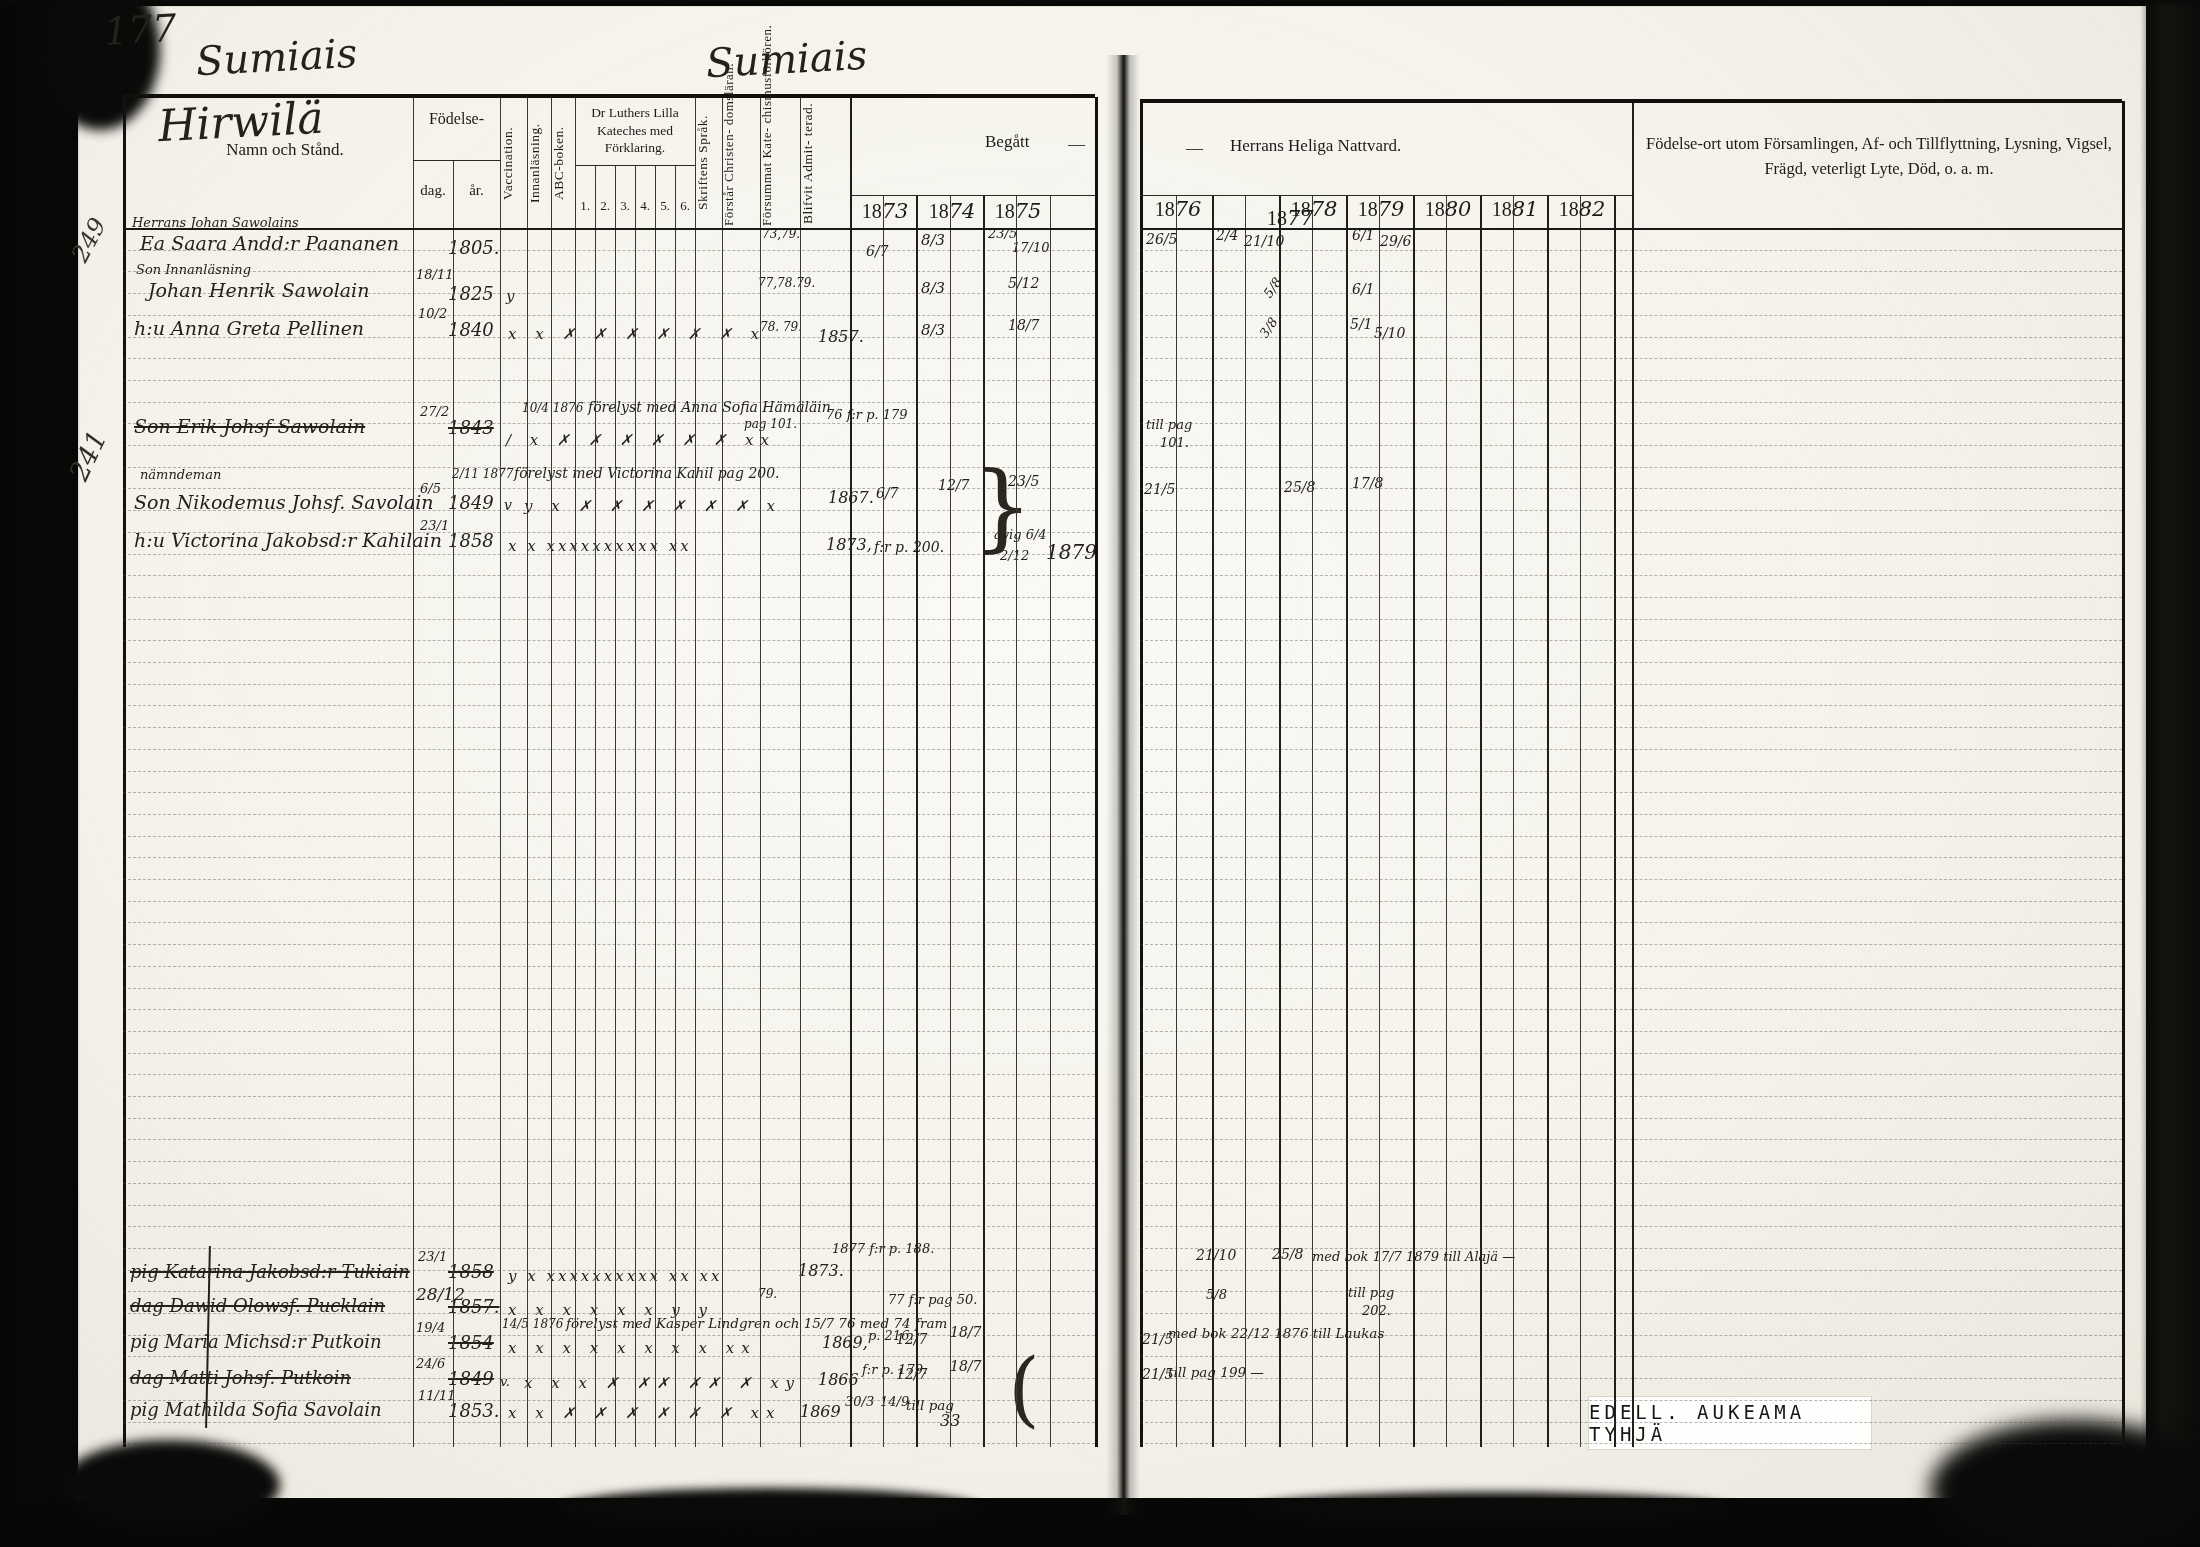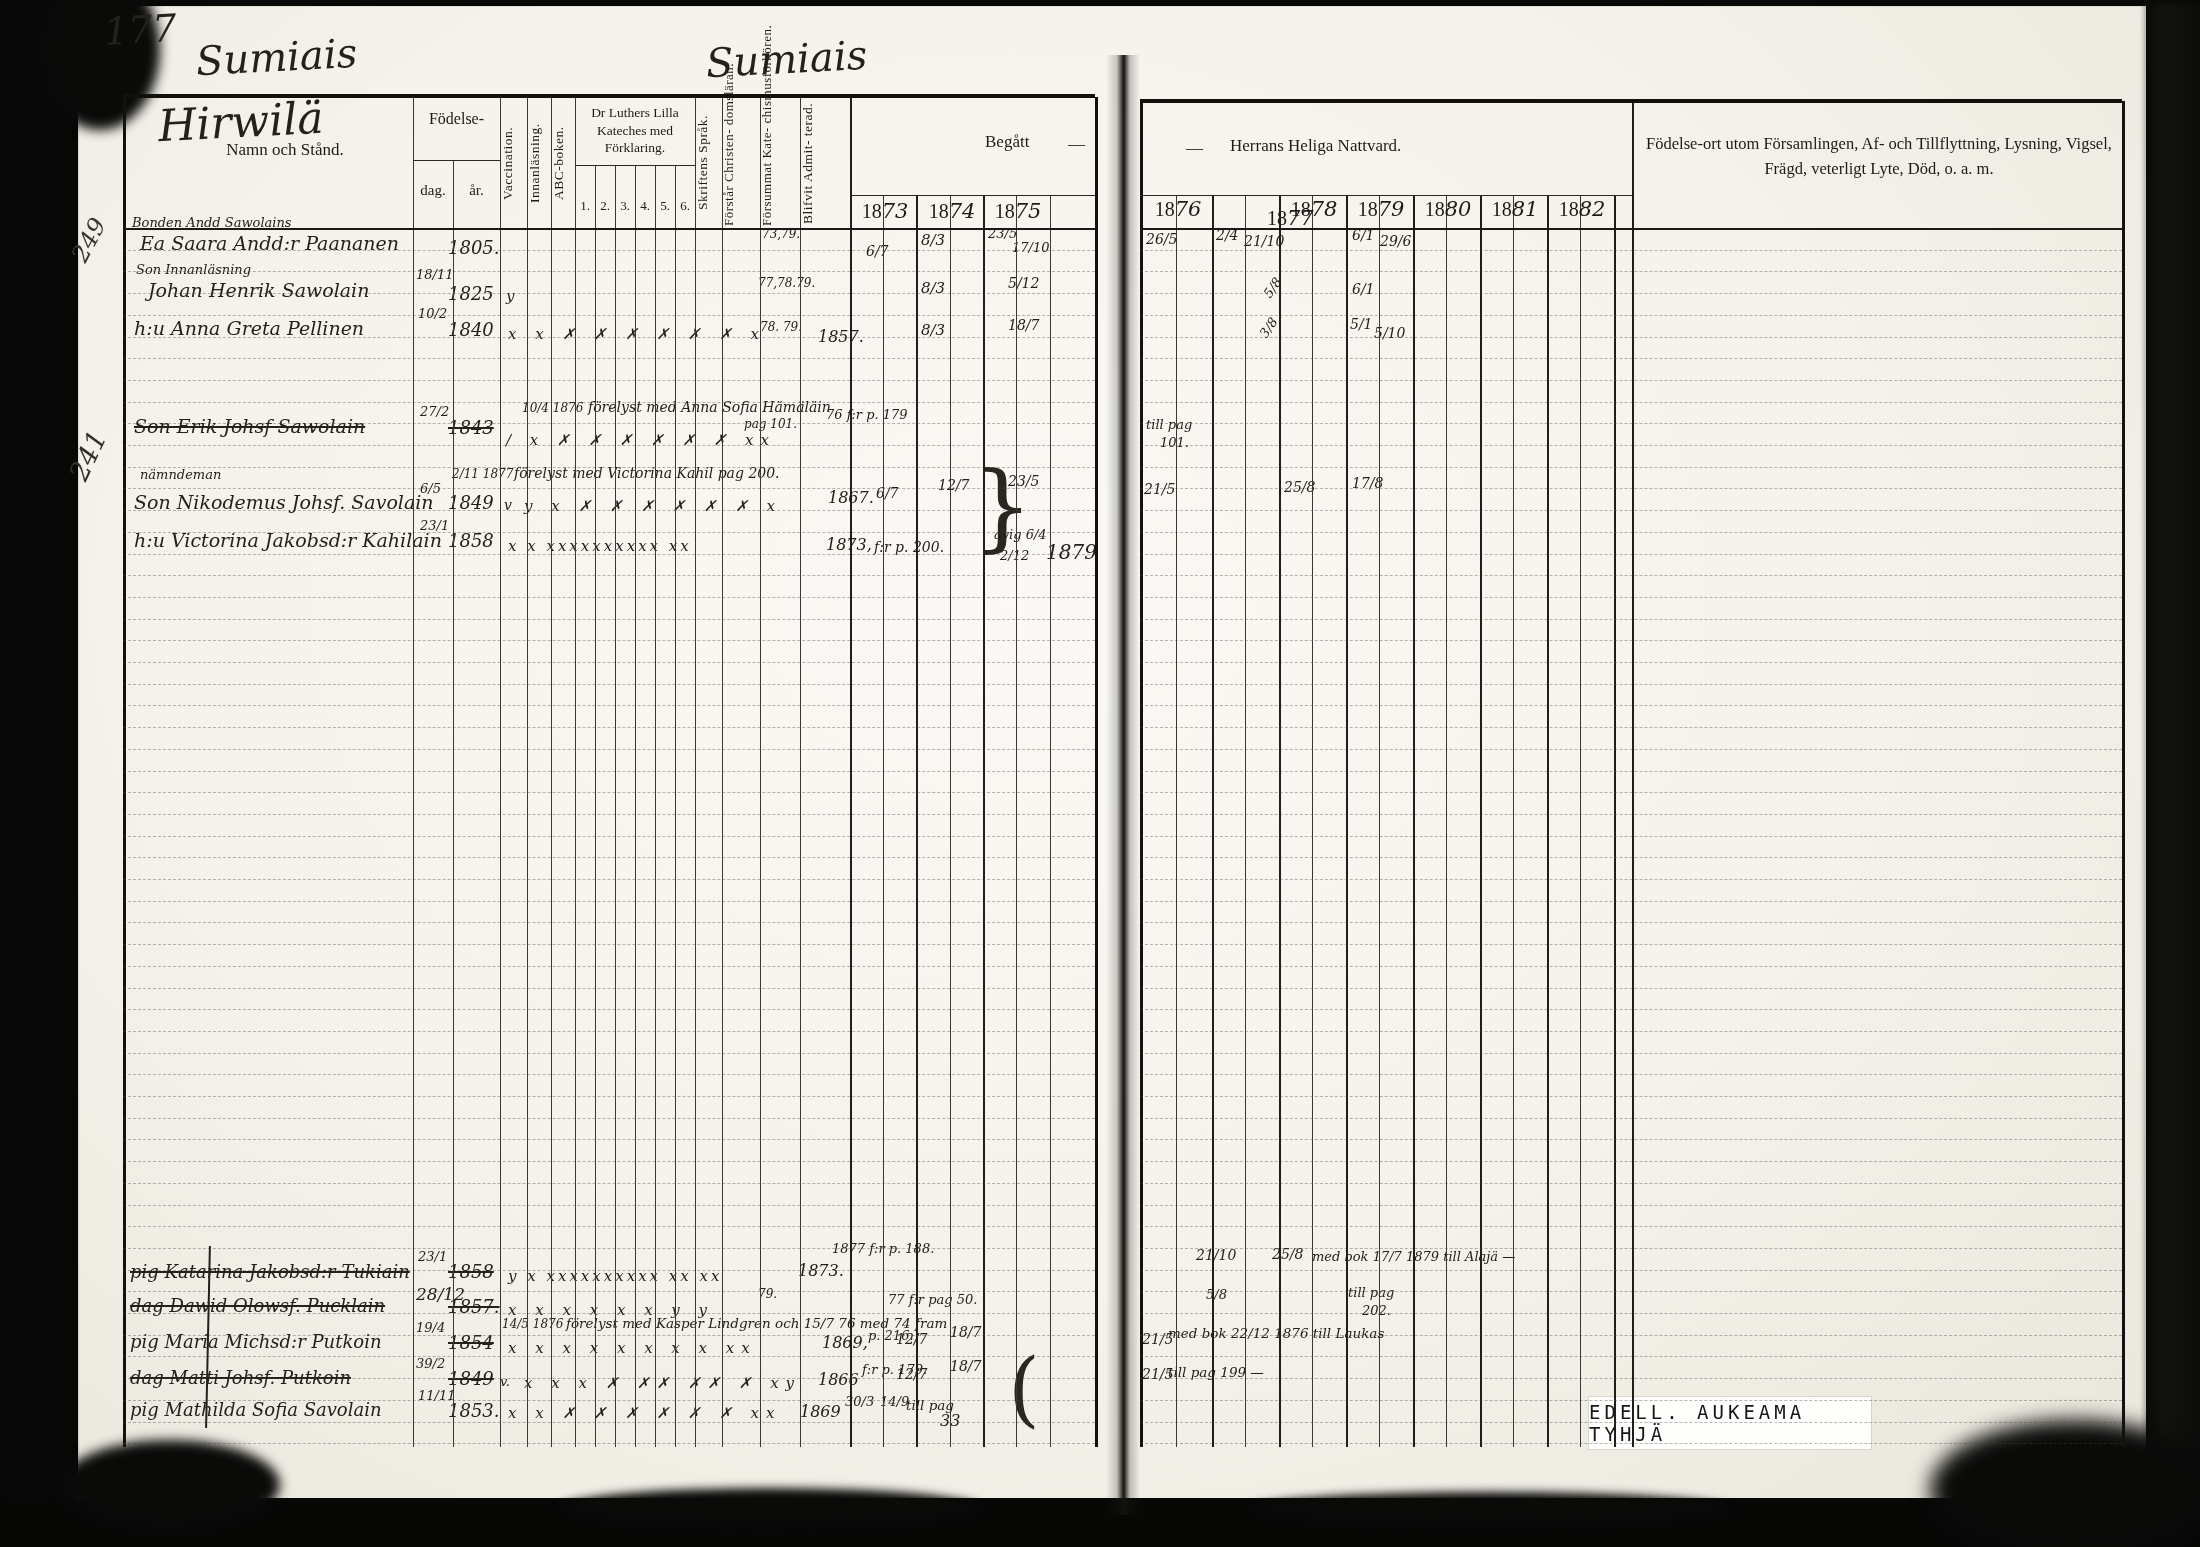--- a/index.html
+++ b/index.html
@@ -80,21 +80,21 @@
   <div class="t vlab" style="left:800px;top:100px;width:50px;height:126px;font-size:13.5px;">Blifvit Admit- terad.</div>
   <div class="t print" style="left:985px;top:132px;font-size:17px;">Begått</div>
   <div class="t print" style="left:1068px;top:134px;font-size:17px;">—</div>
   <div class="t print" style="left:1186px;top:138px;font-size:17px;">—</div>
   <div class="t print" style="left:1230px;top:136px;font-size:17px;">Herrans Heliga Nattvard.</div>
   <div class="t print" style="left:1642px;top:132px;width:474px;text-align:center;font-size:16.5px;line-height:1.5;">
     <span>Födelse-ort utom Församlingen, Af- och Tillflyttning, Lysning, Vigsel,</span><br>
     <span>Frägd, veterligt Lyte, Död, o. a. m.</span>
   </div>
 
-  <div class="t hw sm" style="left:132px;top:215px;">Bonden Andd Sawolains</div>
+  <div class="t hw sm" style="left:132px;top:215px;">Herrans Johan Sawolains</div>
   <div class="t hw" style="left:140px;top:232px;font-size:19px;">Ea Saara Andd:r Paananen</div>
   <div class="t hw" style="left:448px;top:237px;font-size:18px;">1805.</div>
   <div class="t hw" style="left:762px;top:227px;font-size:12px;">73,79.</div>
   <div class="t hw" style="left:866px;top:243px;font-size:14px;">6/7</div>
   <div class="t hw" style="left:921px;top:231px;font-size:15px;">8/3</div>
   <div class="t hw" style="left:988px;top:226px;font-size:13px;">23/5</div>
   <div class="t hw" style="left:1012px;top:240px;font-size:13px;">17/10</div>
   <div class="t hw" style="left:1146px;top:231px;font-size:14px;">26/5</div>
   <div class="t hw" style="left:1216px;top:227px;font-size:14px;">2/4</div>
   <div class="t hw" style="left:1244px;top:233px;font-size:14px;">21/10</div>
@@ -189,21 +189,21 @@
   <div class="t hw" style="left:566px;top:1315px;font-size:13.5px;">förelyst med Kasper Lindgren och 15/7 76 med 74 fram</div>
   <div class="t hw marks" style="left:508px;top:1339px;">x x x x x x x x xx</div>
   <div class="t hw" style="left:822px;top:1333px;font-size:16px;">1869,</div>
   <div class="t hw" style="left:868px;top:1328px;font-size:13px;">p. 216.</div>
   <div class="t hw" style="left:896px;top:1331px;font-size:14px;">12/7</div>
   <div class="t hw" style="left:950px;top:1324px;font-size:14px;">18/7</div>
   <div class="t hw" style="left:1142px;top:1331px;font-size:14px;">21/5</div>
   <div class="t hw" style="left:1168px;top:1325px;font-size:13.5px;">med bok 22/12 1876 till Laukas</div>
 
   <div class="t hw struck" style="left:130px;top:1367px;font-size:18px;">dag Matti Johsf. Putkoin</div>
-  <div class="t hw" style="left:416px;top:1356px;font-size:13px;">39/2</div>
+  <div class="t hw" style="left:416px;top:1356px;font-size:13px;">24/6</div>
   <div class="t hw struck" style="left:448px;top:1368px;font-size:18px;">1849</div>
   <div class="t hw" style="left:500px;top:1374px;font-size:13px;">v.</div>
   <div class="t hw marks" style="left:524px;top:1374px;">x x x ✗ ✗✗ ✗✗ ✗ xy</div>
   <div class="t hw" style="left:818px;top:1370px;font-size:16px;">1866</div>
   <div class="t hw" style="left:862px;top:1362px;font-size:13px;">f:r p. 179.</div>
   <div class="t hw" style="left:896px;top:1366px;font-size:14px;">12/7</div>
   <div class="t hw" style="left:950px;top:1358px;font-size:14px;">18/7</div>
   <div class="brace" style="left:1008px;top:1348px;font-size:82px;line-height:1;">(</div>
   <div class="t hw" style="left:1142px;top:1366px;font-size:14px;">21/5</div>
   <div class="t hw" style="left:1168px;top:1364px;font-size:13.5px;">till pag 199 —</div>

